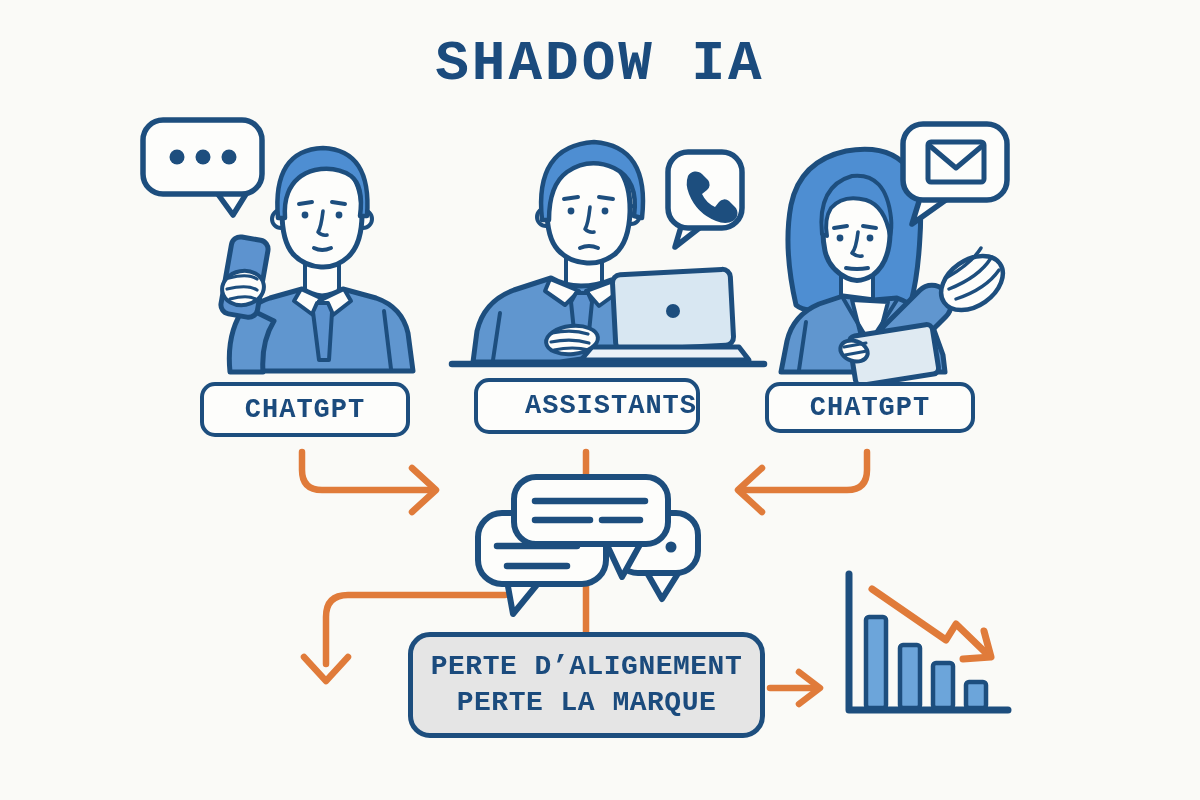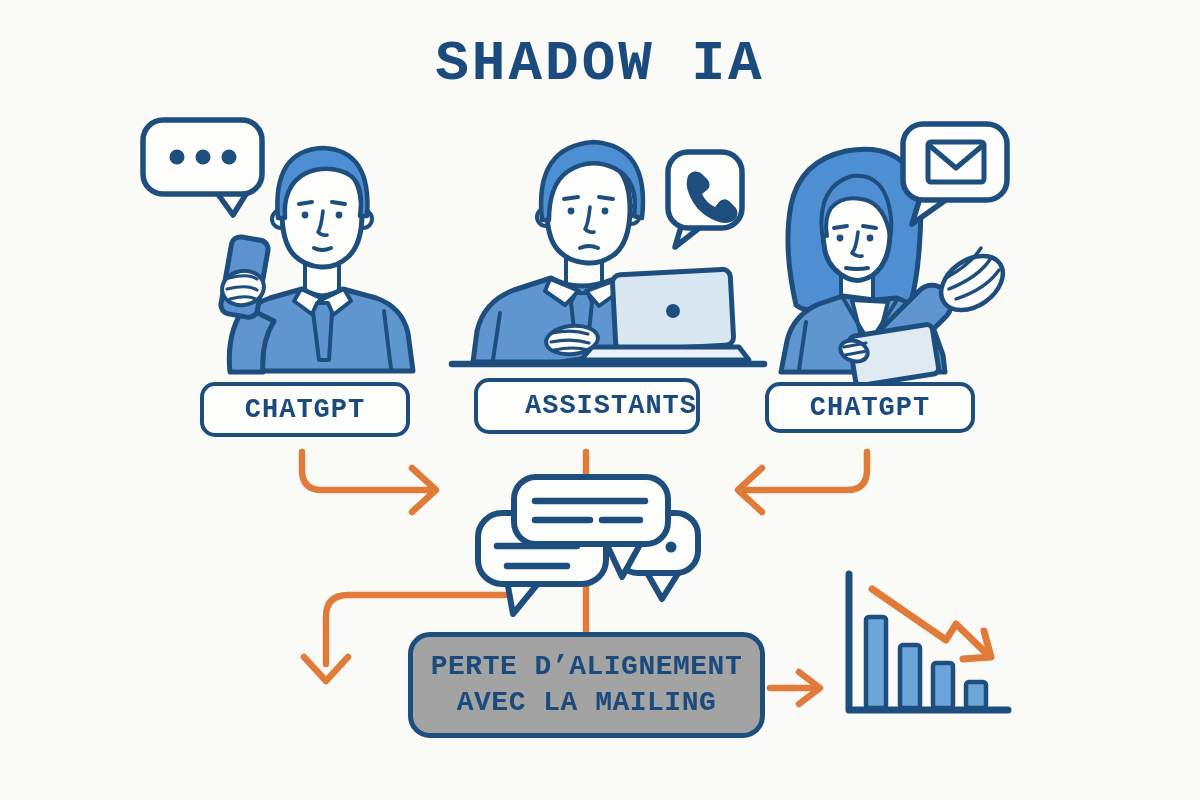--- a/index.html
+++ b/index.html
@@ -19,21 +19,21 @@
     position:absolute; display:flex; align-items:center; justify-content:center;
     background:#fdfdfb; border:4px solid #1d4e7e; border-radius:15px;
     color:#1b4b7d; font-weight:bold; font-size:27px; letter-spacing:1px;
     white-space:nowrap;
   }
   .pill-chatgpt    { left:200px; top:382px; width:210px; height:55px; }
   .pill-assistants { left:474px; top:378px; width:226px; height:56px;padding-left:48px; }
   .pill-mailing    { left:765px; top:382px; width:210px; height:51px; }
   .outcome {
     position:absolute; left:408px; top:632px; width:357px; height:106px;
-    background:#a3a3a3; border:5px solid #1d4e7e; border-radius:22px;
+    background:#e5e5e5; border:5px solid #1d4e7e; border-radius:22px;
     display:flex; flex-direction:column; align-items:center; justify-content:center;
     color:#1b4b7d; font-weight:bold; font-size:28px; letter-spacing:0.5px;
     line-height:1.3; text-align:center;
   }
 </style>
 </head>
 <body>
 
 <div class="canvas">
 
@@ -188,16 +188,16 @@
   </svg>
 
   <div class="title">SHADOW IA</div>
 
   <div class="pill pill-chatgpt">CHATGPT</div>
   <div class="pill pill-assistants">ASSISTANTS</div>
   <div class="pill pill-mailing">CHATGPT</div>
 
   <div class="outcome">
     <span>PERTE D’ALIGNEMENT</span>
-    <span>AVEC LA MAILING</span>
+    <span>PERTE LA MARQUE</span>
   </div>
 
 </div>
 
 </body></html>

